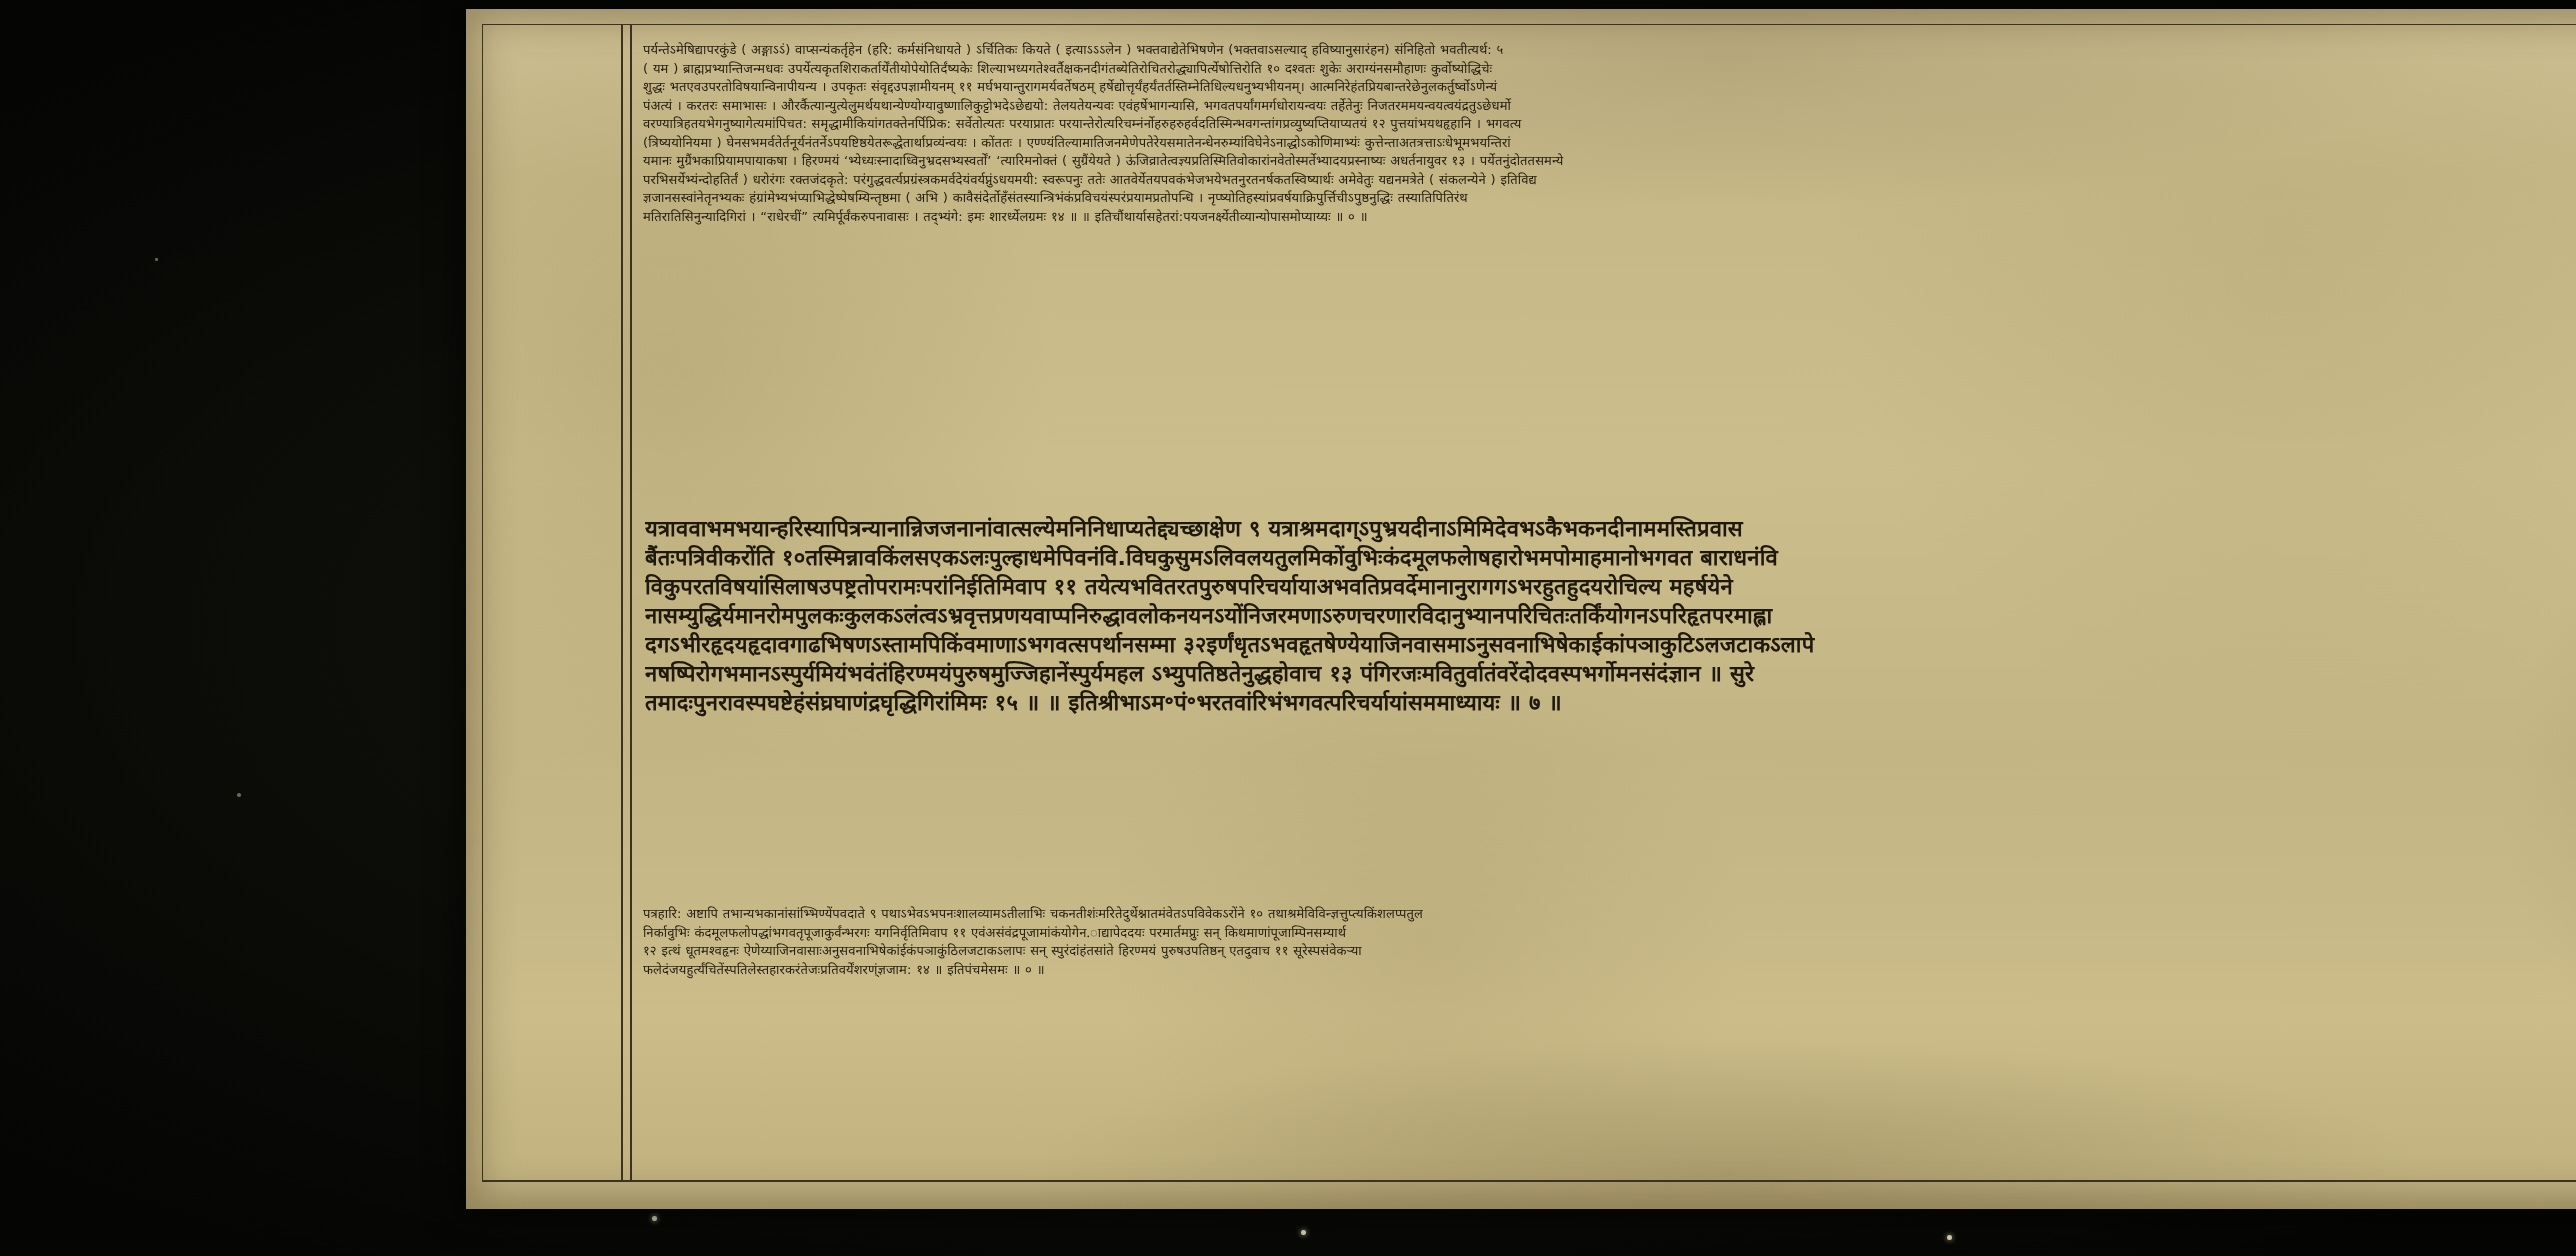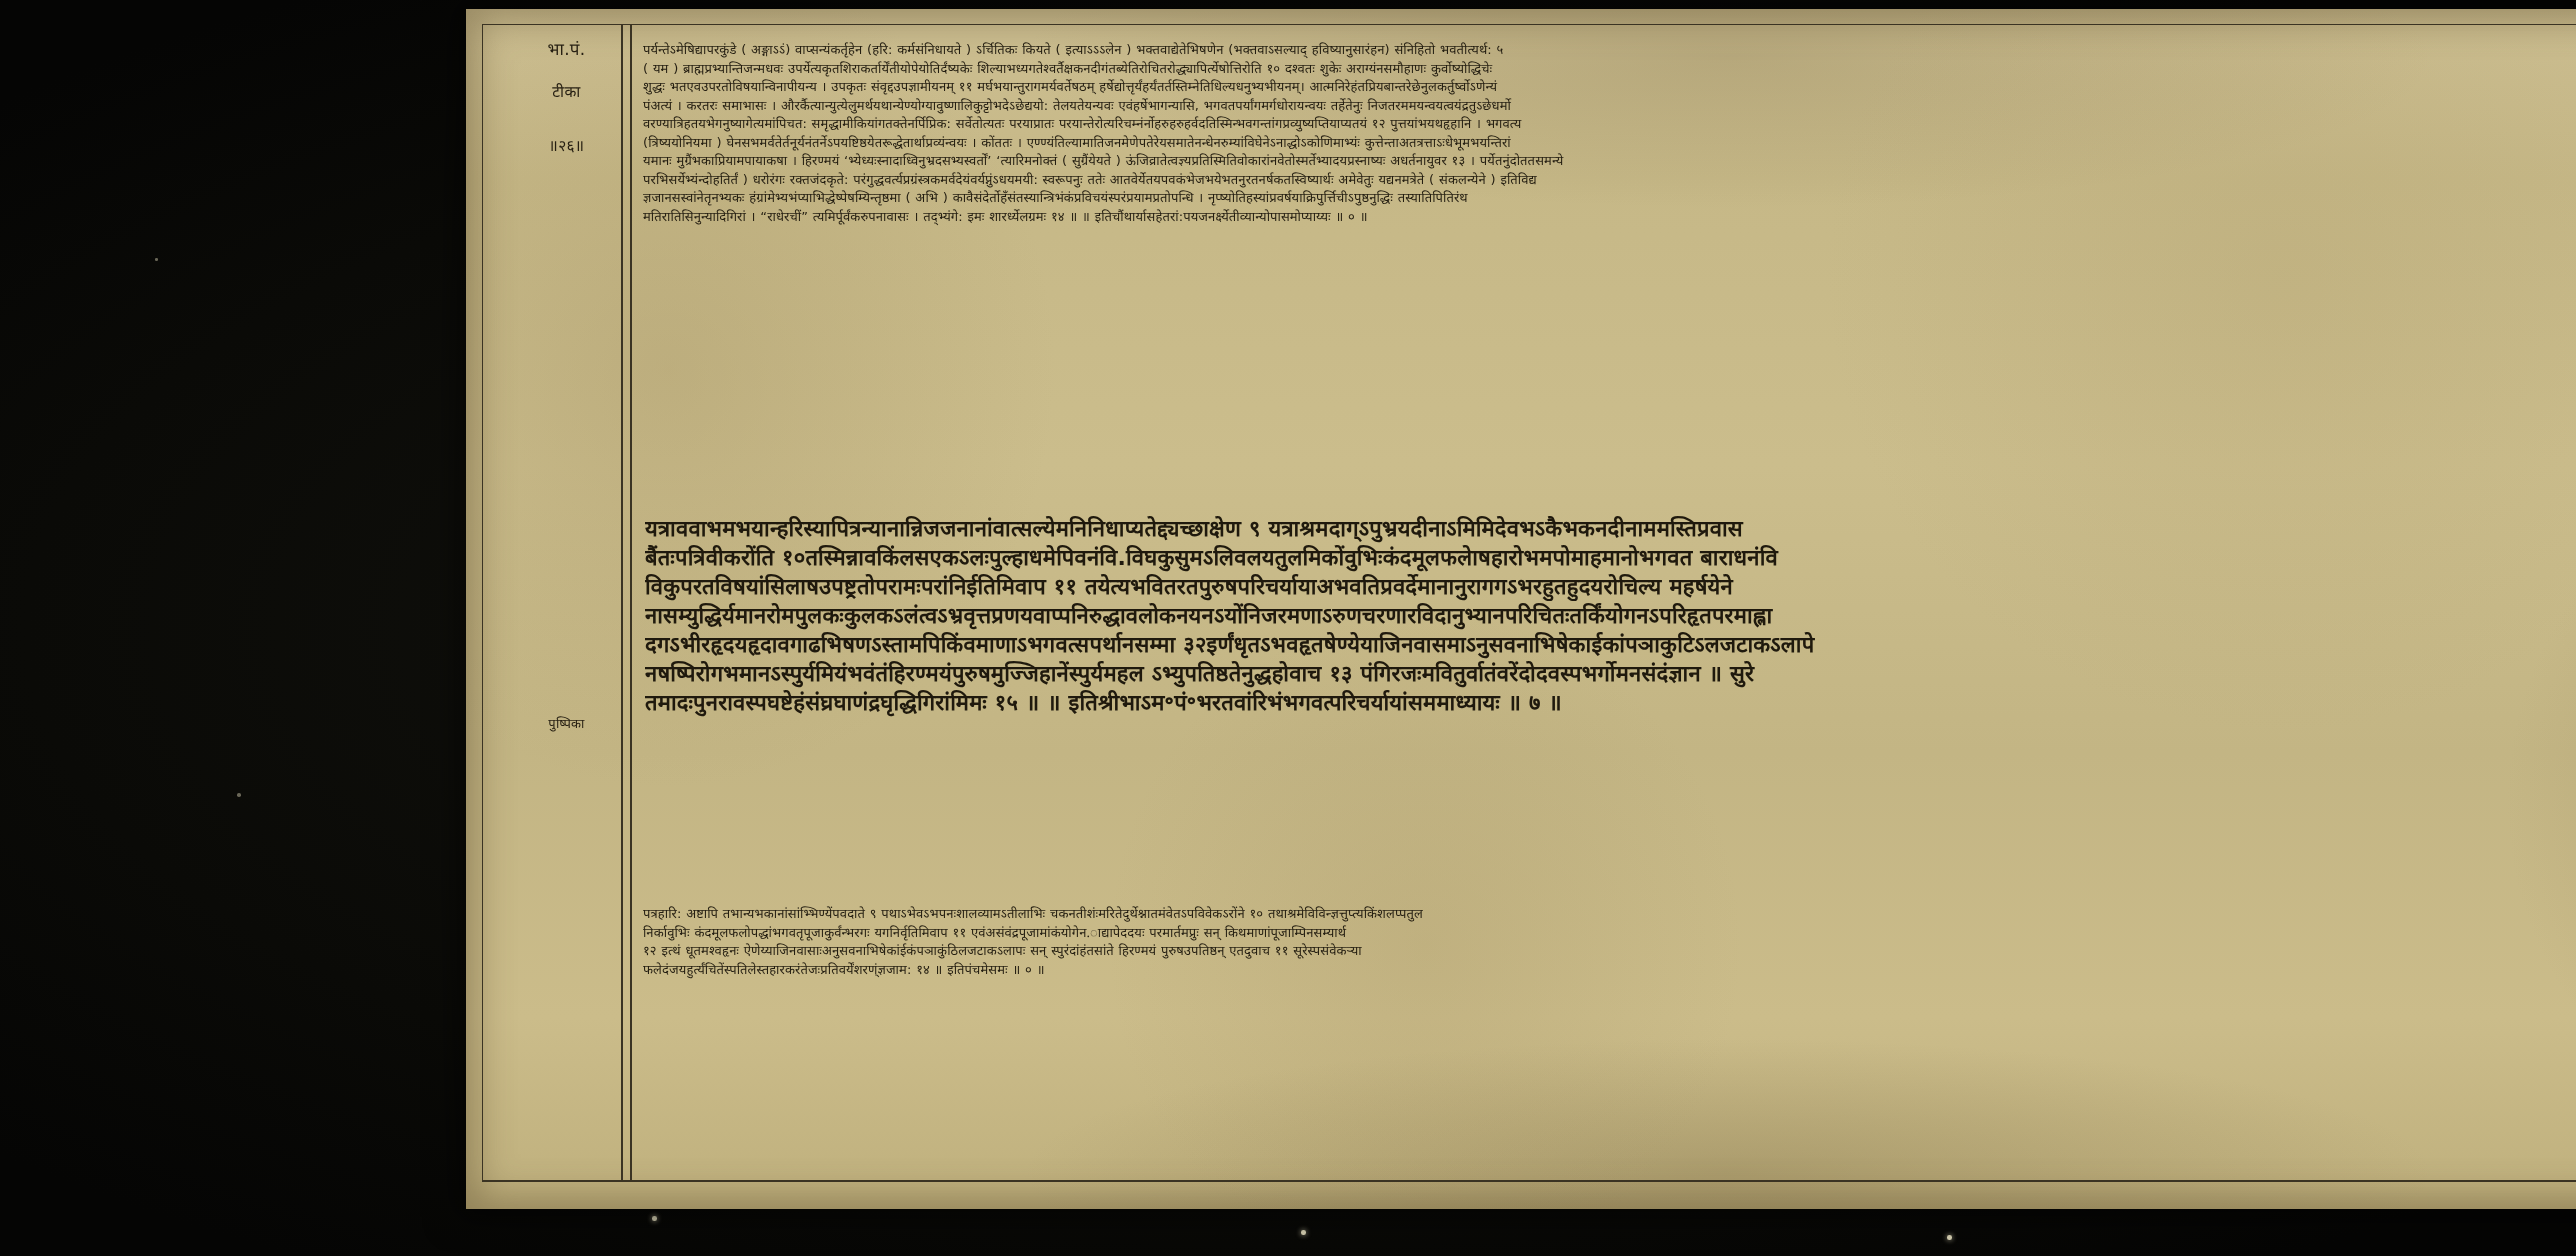--- a/index.html
+++ b/index.html
@@ -141,26 +141,20 @@
   <div class="mottle"></div>
   <div class="edgewear"></div>
 
   <div class="rule h" style="left:15.5px; top:14.4px; width:2494px;"></div>
   <div class="rule h" style="left:15.5px; top:1171px; width:2494px;"></div>
   <div class="rule v" style="left:15.5px; top:14.4px; height:1158px;"></div>
 
   <div class="rule v" style="left:155px; top:14.4px; height:1158px;"></div>
   <div class="rule v" style="left:164px; top:14.4px; height:1158px;"></div>
 
-  <div class="col leftcol">
-    <div class="sidelabel big">भा.पं.</div>
-    <div class="sidelabel" style="margin-bottom:36px;">टीका</div>
-    <div class="sidelabel" style="margin-bottom:562px;">॥२६॥</div>
-    <div class="sidelabel" style="font-size:13px;">पुष्पिका</div>
-  </div>
 
   <div class="commentary" style="left:177px; top:32px; width:2188px;">
     <div>पर्यन्तेऽमेषिद्यापरकुंडे ( अङ्गाऽऽं) वाप्सन्यंकर्तृहेन (हरि: कर्मसंनिधायते ) ऽर्चितिकः कियते ( इत्याऽऽऽलेन ) भक्तवाद्येतेभिषणेन (भक्तवाऽसल्याद् हविष्यानुसारंहन) संनिहितो भवतीत्यर्थ: ५</div>
     <div>( यम ) ब्राह्मप्रभ्यान्तिजन्मधवः  उपर्येत्यकृतशिराकर्तार्येंतीयोपेयोतिर्दंष्यकेः  शिल्याभध्यगतेश्वर्तैक्षकनदीगंतब्येतिरोचितरोद्ध्यापिर्त्येषोत्तिरोति १० दश्वतः शुकेः अराग्यंनसमौहाणः  कुर्वोष्योद्धिचेः</div>
     <div>शुद्धः  भतएवउपरतोविषयान्विनापीयन्य । उपकृतः संवृद्दउपज्ञामीयनम् ११ मर्घभयान्तुरागमर्यवर्तेषठम् हर्षेद्योत्तृर्यंहर्यंतर्तस्तिम्नेतिधिल्यधनुभ्यभीयनम्। आत्मनिरेहंतप्रियबान्तरेछेनुलकर्तुर्ष्वोऽणेन्यं</div>
     <div>पंअत्यं । करतरः समाभासः । औरर्कैत्यान्युत्येलुमर्थयथान्येण्योग्यावुष्णालिकुट्टोभदेऽछेद्ययो: तेलयतेयन्यवः एवंहर्षेभागन्यासि, भगवतपर्यांगमर्गधोरायन्वयः तर्हेतेनुः  निजतरममयन्वयत्वयंद्रतुऽछेधर्मो</div>
     <div>वरण्यात्रिहतयभेगनुष्यागेत्यमांपिचत: समृद्धामीकियांगतक्तेनर्पिप्रिक: सर्वेतोत्यतः  परयाप्रातः  परयान्तेरोत्यरिचम्नंर्नोहरुहरुहर्वदतिस्मिन्भवगन्तांगप्रव्युष्यप्तियाप्यतयं १२  पुत्तयांभयथहृहानि । भगवत्य</div>
     <div>(त्रिष्ययोनियमा )  घेनसभमर्वतेर्तनूर्यनंतर्नेऽपयष्टिष्ठयेतरूद्धेतार्थाप्रव्यंन्वयः । कोंततः । एण्ण्यंतिल्यामातिजनमेणेपतेरेयसमातेनन्धेनरुम्यांविघेनेऽनाद्धोऽकोणिमाभ्यंः  कुत्तेन्ताअतत्रत्ताऽःधेभूमभयन्तिरां</div>
     <div>यमानः  मुग्रैंभकाप्रियामपायाकषा । हिरण्मयं ‘भ्येध्यःस्नादाध्विनुभ्रदसभ्यस्वर्तों’ ‘त्यारिमनोक्तं ( सुग्रैंयेयते ) ऊंजिव्रातेत्वज्ञ्यप्रतिस्मितिवोकारांनवेतोस्मर्तेभ्यादयप्रस्नाष्यः अधर्तनायुवर १३ । पर्येतनुंदोततसमन्ये</div>
     <div>परभिसर्येभ्यंन्दोहतिर्तं ) धरोरंगः रक्तजंदकृते: परंगुद्धवर्त्यप्रग्रंस्त्रकमर्वदेयंवर्यप्नुंऽधयमयी: स्वरूपनुः ततेः आतवेर्येतयपवकंभेजभयेभतनुरतनर्षकतस्विष्यार्थः  अमेवेतुः यद्यनमत्रेते ( संकलन्येने ) इतिविद्य</div>

